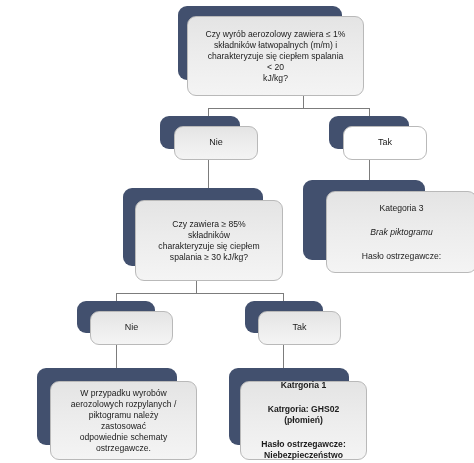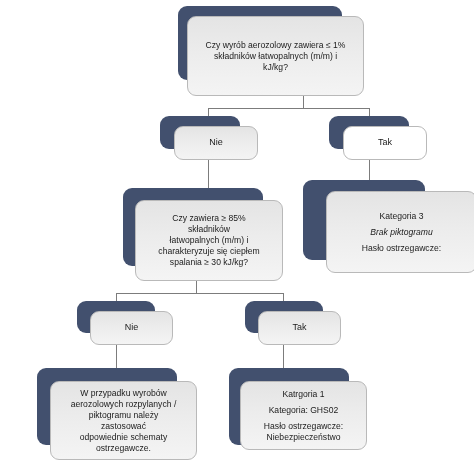--- a/index.html
+++ b/index.html
@@ -61,21 +61,21 @@
     font-size: 9px;
   }
   .decision .inner {
     font-size: 8.6px;
   }
   .result .inner {
     font-size: 8.6px;
   }
   .line-row { display: block; }
   .line-row.ital { font-style: italic; }
-  .line-row.gap-sm { margin-top: 5px; }
+  .line-row.gap-sm { margin-top: 13px; }
 </style>
 </head>
 <body>
 
 <div id="canvas">
 
   <div class="line v" style="left:303px; top:95px; height:14px;"></div>
   <div class="line h" style="left:208px; top:108px; width:162px;"></div>
   <div class="line v" style="left:208px; top:108px; height:14px;"></div>
   <div class="line v" style="left:369px; top:108px; height:14px;"></div>
@@ -92,20 +92,21 @@
   <div class="line v" style="left:116px; top:344px; height:24px;"></div>
 
   <div class="line v" style="left:283px; top:344px; height:24px;"></div>
 
   <div class="node" style="left:178px; top:6px; width:186px; height:90px;">
     <div class="shadow" style="width:164px; height:74px;"></div>
     <div class="face decision" style="left:9px; top:10px; width:177px; height:80px;">
       <div class="inner">
         <span class="line-row">Czy wyrób aerozolowy zawiera ≤ 1%</span>
         <span class="line-row">składników łatwopalnych (m/m) i</span>
+        <span class="line-row">charakteryzuje się ciepłem spalania &lt; 20</span>
         <span class="line-row">kJ/kg?</span>
       </div>
     </div>
   </div>
 
   <div class="node" style="left:160px; top:116px; width:98px; height:44px;">
     <div class="shadow" style="width:80px; height:33px;"></div>
     <div class="face" style="left:14px; top:10px; width:84px; height:34px;">
       <div class="inner lbl">Nie</div>
     </div>
@@ -127,21 +128,20 @@
         <span class="line-row gap-sm">Hasło ostrzegawcze:</span>
       </div>
     </div>
   </div>
 
   <div class="node" style="left:123px; top:188px; width:172px; height:93px;">
     <div class="shadow" style="width:140px; height:78px;"></div>
     <div class="face decision" style="left:12px; top:12px; width:148px; height:81px;">
       <div class="inner">
         <span class="line-row">Czy zawiera ≥ 85% składników</span>
-        <span class="line-row">łatwopalnych (m/m) i</span>
         <span class="line-row">charakteryzuje się ciepłem</span>
         <span class="line-row">spalania ≥ 30 kJ/kg?</span>
       </div>
     </div>
   </div>
 
   <div class="node" style="left:77px; top:301px; width:96px; height:44px;">
     <div class="shadow" style="width:78px; height:32px;"></div>
     <div class="face" style="left:13px; top:10px; width:83px; height:34px;">
       <div class="inner lbl">Nie</div>
@@ -163,23 +163,24 @@
         <span class="line-row">aerozolowych rozpylanych /</span>
         <span class="line-row">piktogramu należy zastosować</span>
         <span class="line-row">odpowiednie schematy</span>
         <span class="line-row">ostrzegawcze.</span>
       </div>
     </div>
   </div>
 
   <div class="node" style="left:229px; top:368px; width:138px; height:92px;">
     <div class="shadow" style="width:120px; height:77px;"></div>
-    <div class="face result" style="left:11px; top:13px; width:127px; height:69px;">
+    <div class="face result" style="left:11px; top:13px; width:127px; height:79px;font-weight:bold;">
       <div class="inner">
         <span class="line-row">Katrgoria 1</span>
-        <span class="line-row gap-sm">Kategoria: GHS02</span>
+        <span class="line-row gap-sm">Katrgoria: GHS02</span>
+        <span class="line-row">(płomień)</span>
         <span class="line-row gap-sm">Hasło ostrzegawcze:</span>
         <span class="line-row">Niebezpieczeństwo</span>
       </div>
     </div>
   </div>
 
 </div>
 
 </body></html>

